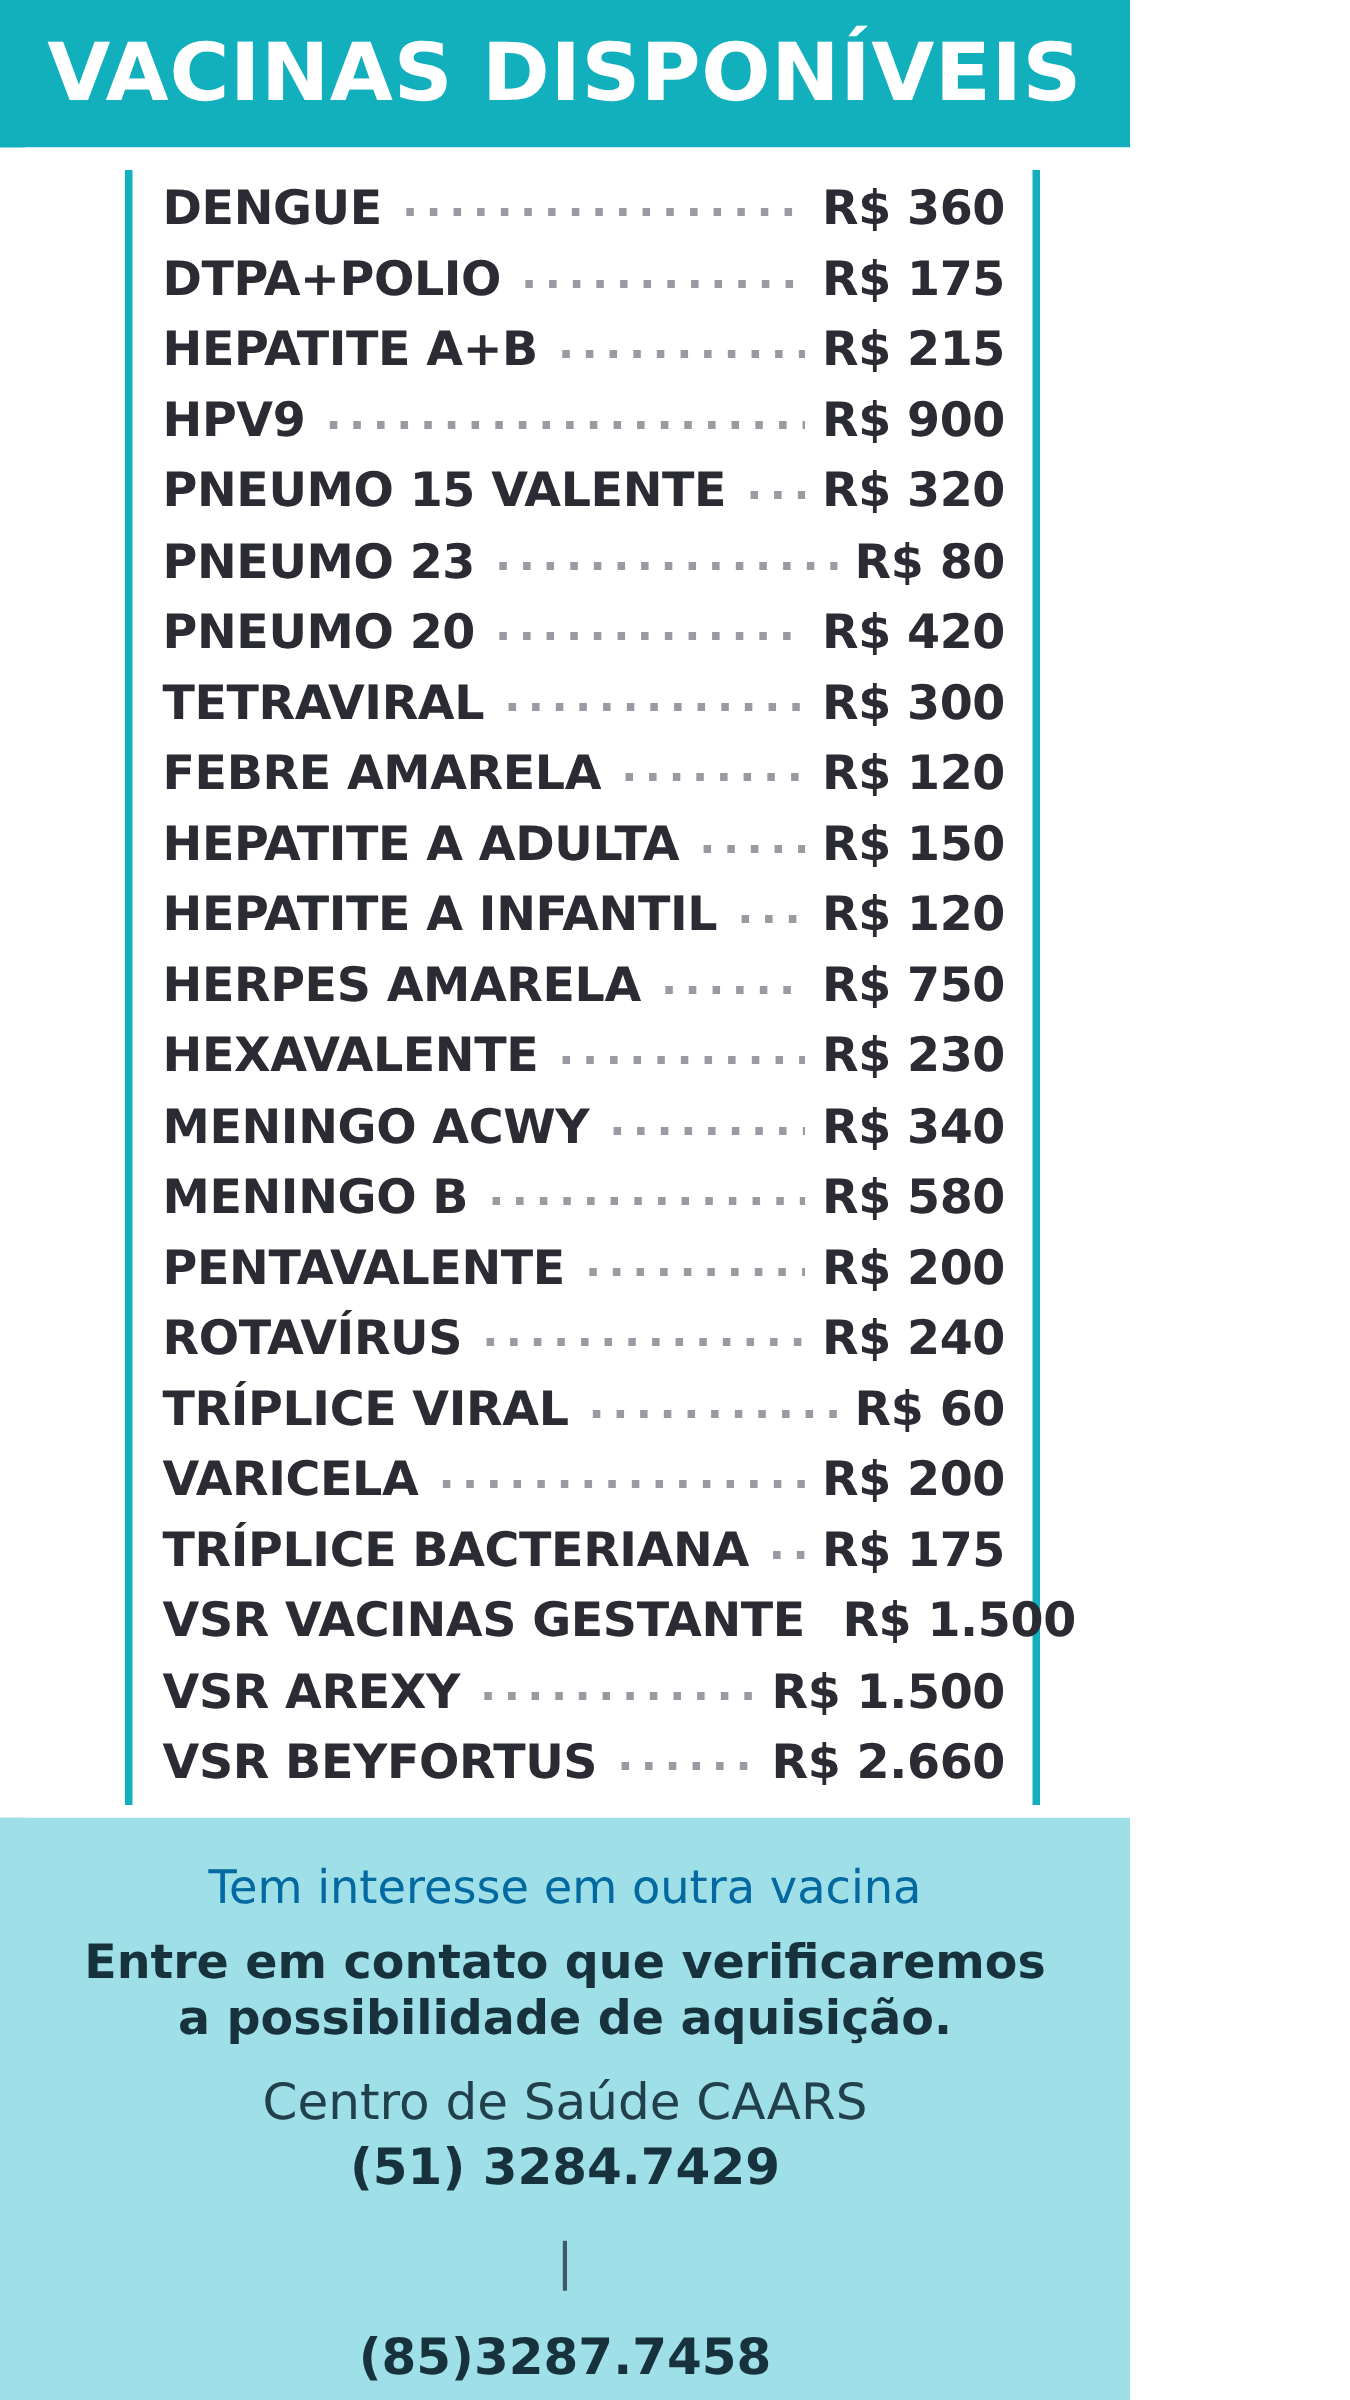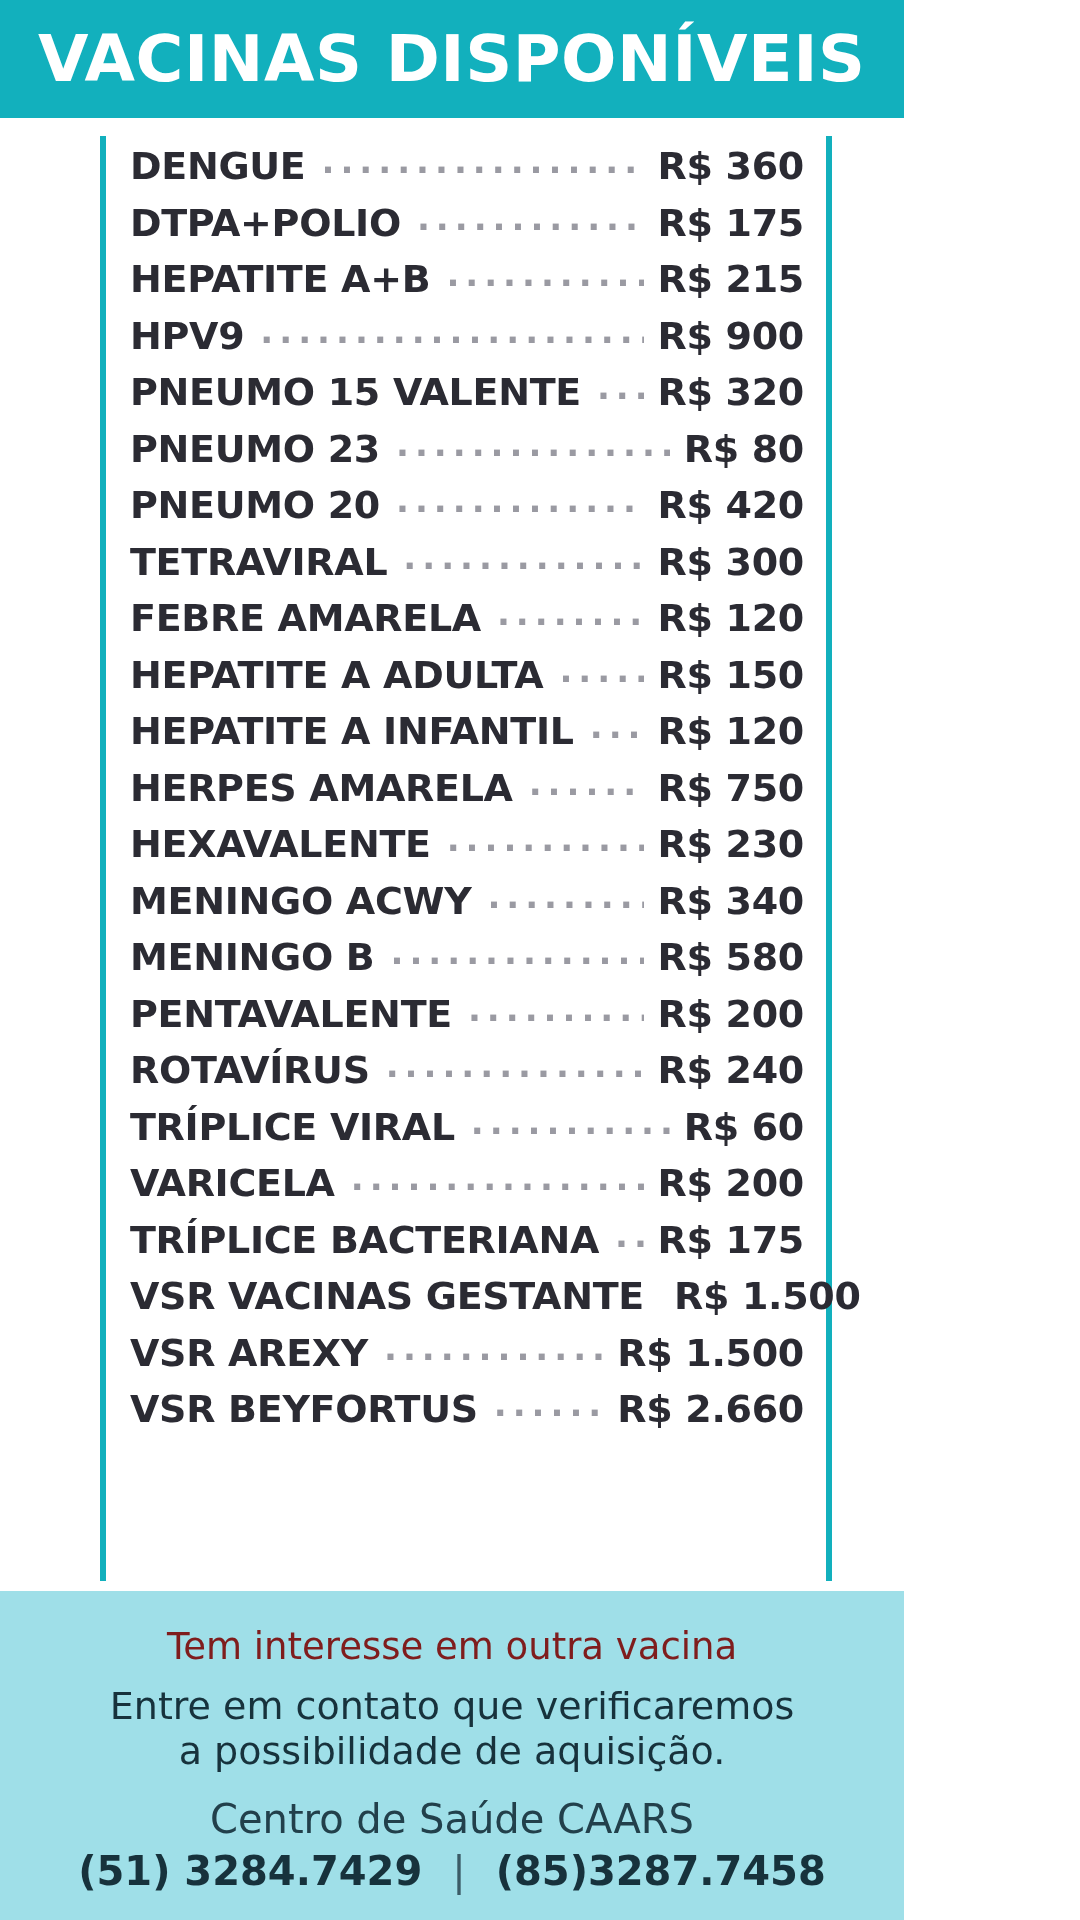--- a/index.html
+++ b/index.html
@@ -88,47 +88,48 @@
     background: #9fdfe8;
     flex: 0 0 auto;
     padding: 34px 40px 26px 40px;
     text-align: center;
     color: #1f3b46;
   }
   .footer-q {
     font-size: 37px;
     font-family: "DejaVu Sans", sans-serif;
     line-height: 1.18;
-    color: #7f1d1d;
+    color: #0369a1;
     font-weight: 400;
   }
   .footer-cta {
     margin-top: 16px;
     font-size: 38px;
-    font-weight: normal;
+    font-weight: bold;
     font-family: "DejaVu Sans", sans-serif;
     line-height: 1.18;
     color: #17323c;
   }
   .footer-name {
     margin-top: 22px;
     font-size: 40px;
     font-family: "DejaVu Sans", sans-serif;
     font-weight: 400;
     color: #22404b;
   }
   .footer-phones {
     margin-top: 6px;
     font-size: 40px;
     font-weight: bold;
     font-family: "DejaVu Sans", sans-serif;
     color: #17323c;
     display: flex;
     justify-content: center;
     gap: 30px;
+    flex-direction: column;
   }
   .sep { font-weight: 400; color: #3b5b66; }
 </style>
 </head>
 <body>
 
 <div class="poster">
 
   <div class="header">
     <div class="header-title">VACINAS DISPONÍVEIS</div>

